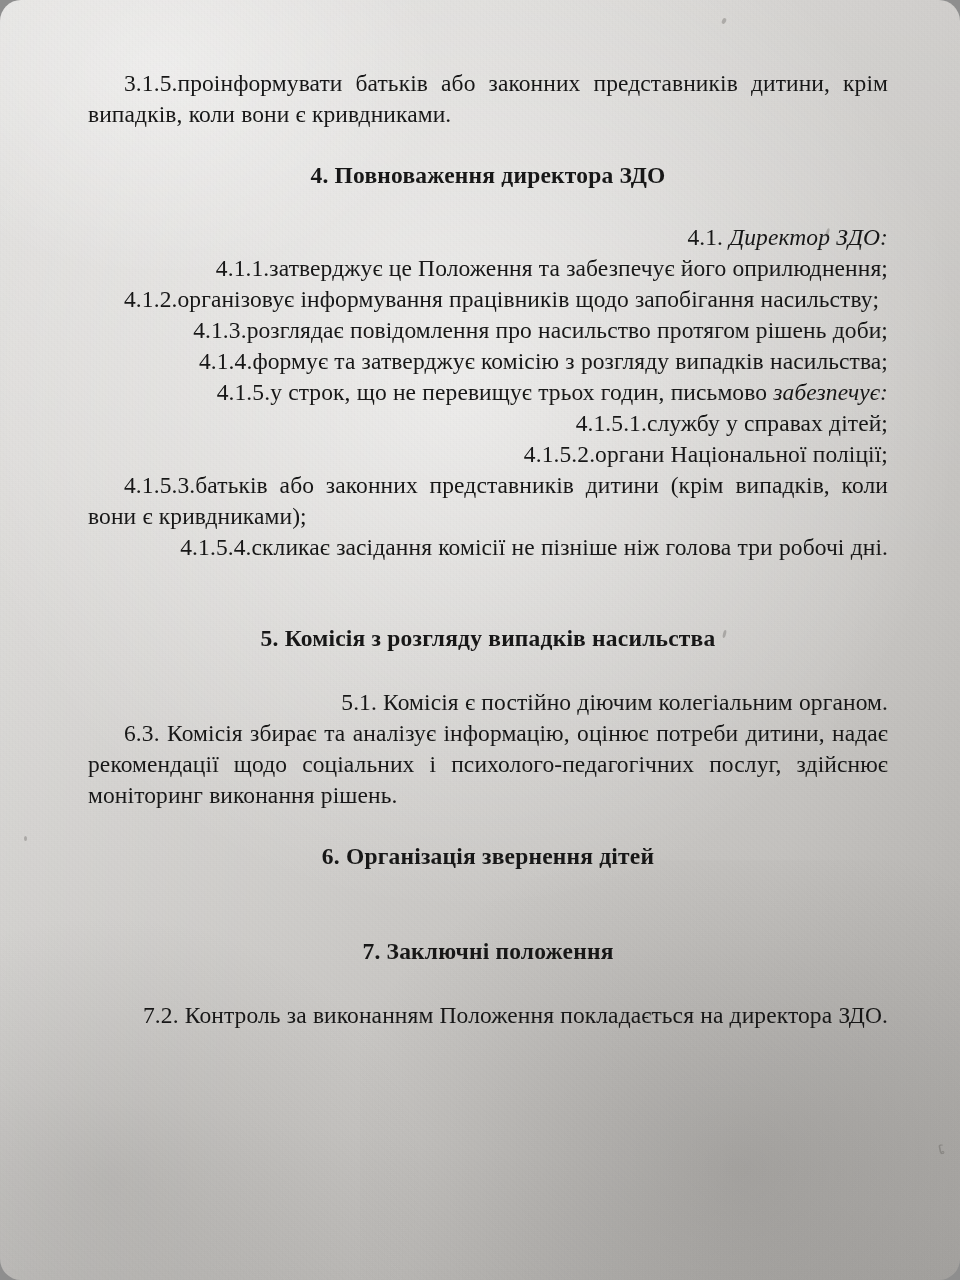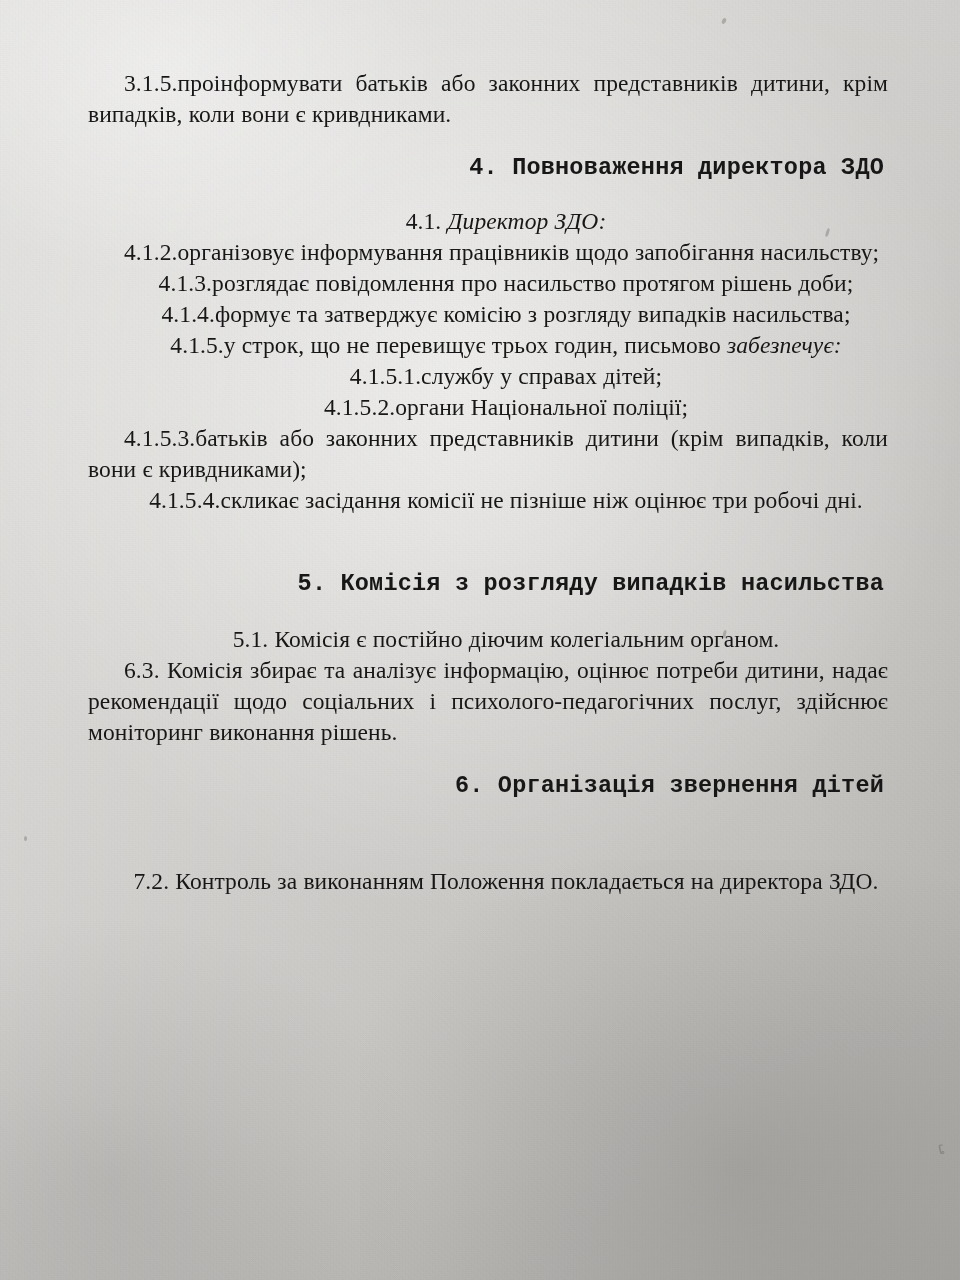--- a/index.html
+++ b/index.html
@@ -14,20 +14,21 @@
     width: 960px;
     height: 1280px;
     overflow: hidden;
     background-color: #d2d0cd;
     background-image:
       radial-gradient(ellipse 70% 55% at 48% 30%, rgba(255,255,255,0.55) 0%, rgba(255,255,255,0.20) 45%, rgba(255,255,255,0) 75%),
       linear-gradient(103deg, rgba(255,255,255,0.30) 0%, rgba(255,255,255,0.10) 38%, rgba(120,118,115,0.10) 78%, rgba(95,93,90,0.22) 100%),
       linear-gradient(188deg, rgba(255,255,255,0.18) 0%, rgba(255,255,255,0.04) 42%, rgba(110,108,105,0.14) 86%, rgba(90,88,85,0.24) 100%);
     font-family: "Liberation Serif", "DejaVu Serif", serif;
     color: #171717;
+    border-radius: 21px;
     -webkit-font-smoothing: antialiased;
   }
 
   
   .grain {
     position: absolute;
     inset: 0;
     pointer-events: none;
     opacity: 0.30;
     background-image:
@@ -74,32 +75,31 @@
     text-justify: inter-word;
     margin: 0;
     letter-spacing: 0.1px;
     word-spacing: 0.2px;
   }
 
   .para.ind {
     text-indent: 36px;
   }
   .para.last-left {
-    text-align: center;
+    text-align: right;
     font-family: Liberation Serif, serif;
   }
 
   .heading {
     font-size: 23.5px;
     line-height: 31px;
     font-weight: 700;
-    text-align: right;
-    margin: 4px;
+    text-align: center;
+    margin: 12px;
     letter-spacing: 0.2px;
-    font-family: Liberation Mono, monospace;
   }
 
   .italic { font-style: italic; }
   .gap-md  { height: 22px; }
   .gap-xl  { height: 40px; }
 
   
   .speck {
     position: absolute;
     background: rgba(90,88,84,0.34);
@@ -132,36 +132,37 @@
     <p class="para ind">3.1.5.проінформувати батьків або законних представників дитини, крім випадків, коли вони є кривдниками.</p>
 
     <div class="gap-md" style="height:18px"></div>
 
     <h2 class="heading">4. Повноваження директора ЗДО</h2>
 
     <div class="gap-md" style="height:19px"></div>
 
     <p class="para ind last-left"><span>4.1. </span><span class="italic">Директор ЗДО:</span></p>
 
+    <p class="para ind last-left">4.1.1.затверджує це Положення та забезпечує його оприлюднення;</p>
 
     <p class="para ind">4.1.2.організовує інформування працівників щодо запобігання насильству;</p>
 
     <p class="para ind last-left">4.1.3.розглядає повідомлення про насильство протягом рішень доби;</p>
 
     <p class="para ind last-left">4.1.4.формує та затверджує комісію з розгляду випадків насильства;</p>
 
     <p class="para ind last-left"><span>4.1.5.у строк, що не перевищує трьох годин, письмово </span><span class="italic">забезпечує:</span></p>
 
     <p class="para ind last-left">4.1.5.1.службу у справах дітей;</p>
 
     <p class="para ind last-left">4.1.5.2.органи Національної поліції;</p>
 
     <p class="para ind">4.1.5.3.батьків або законних представників дитини (крім випадків, коли вони є кривдниками);</p>
 
-    <p class="para ind last-left">4.1.5.4.скликає засідання комісії не пізніше ніж оцінює три робочі дні.</p>
+    <p class="para ind last-left">4.1.5.4.скликає засідання комісії не пізніше ніж голова три робочі дні.</p>
 
     <div class="gap-xl" style="height:48px"></div>
 
     <h2 class="heading">5. Комісія з розгляду випадків насильства</h2>
 
     <div class="gap-md" style="height:21px"></div>
 
     <p class="para ind last-left">5.1. Комісія є постійно діючим колегіальним органом.</p>
 
 
@@ -169,20 +170,21 @@
 
     <div class="gap-md" style="height:18px"></div>
 
     <h2 class="heading">6. Організація звернення дітей</h2>
 
     <div class="gap-md" style="height:21px"></div>
 
 
     <div class="gap-md" style="height:19px"></div>
 
+    <h2 class="heading">7. Заключні положення</h2>
 
     <div class="gap-md" style="height:21px"></div>
 
 
     <p class="para ind last-left">7.2. Контроль за виконанням Положення покладається на директора ЗДО.</p>
 
   </div>
 
   <span class="speck" style="left:722px; top:18px; width:4px; height:6px; transform:rotate(25deg);"></span>
   <span class="speck" style="left:826px; top:228px; width:3px; height:9px; transform:rotate(18deg);"></span>

